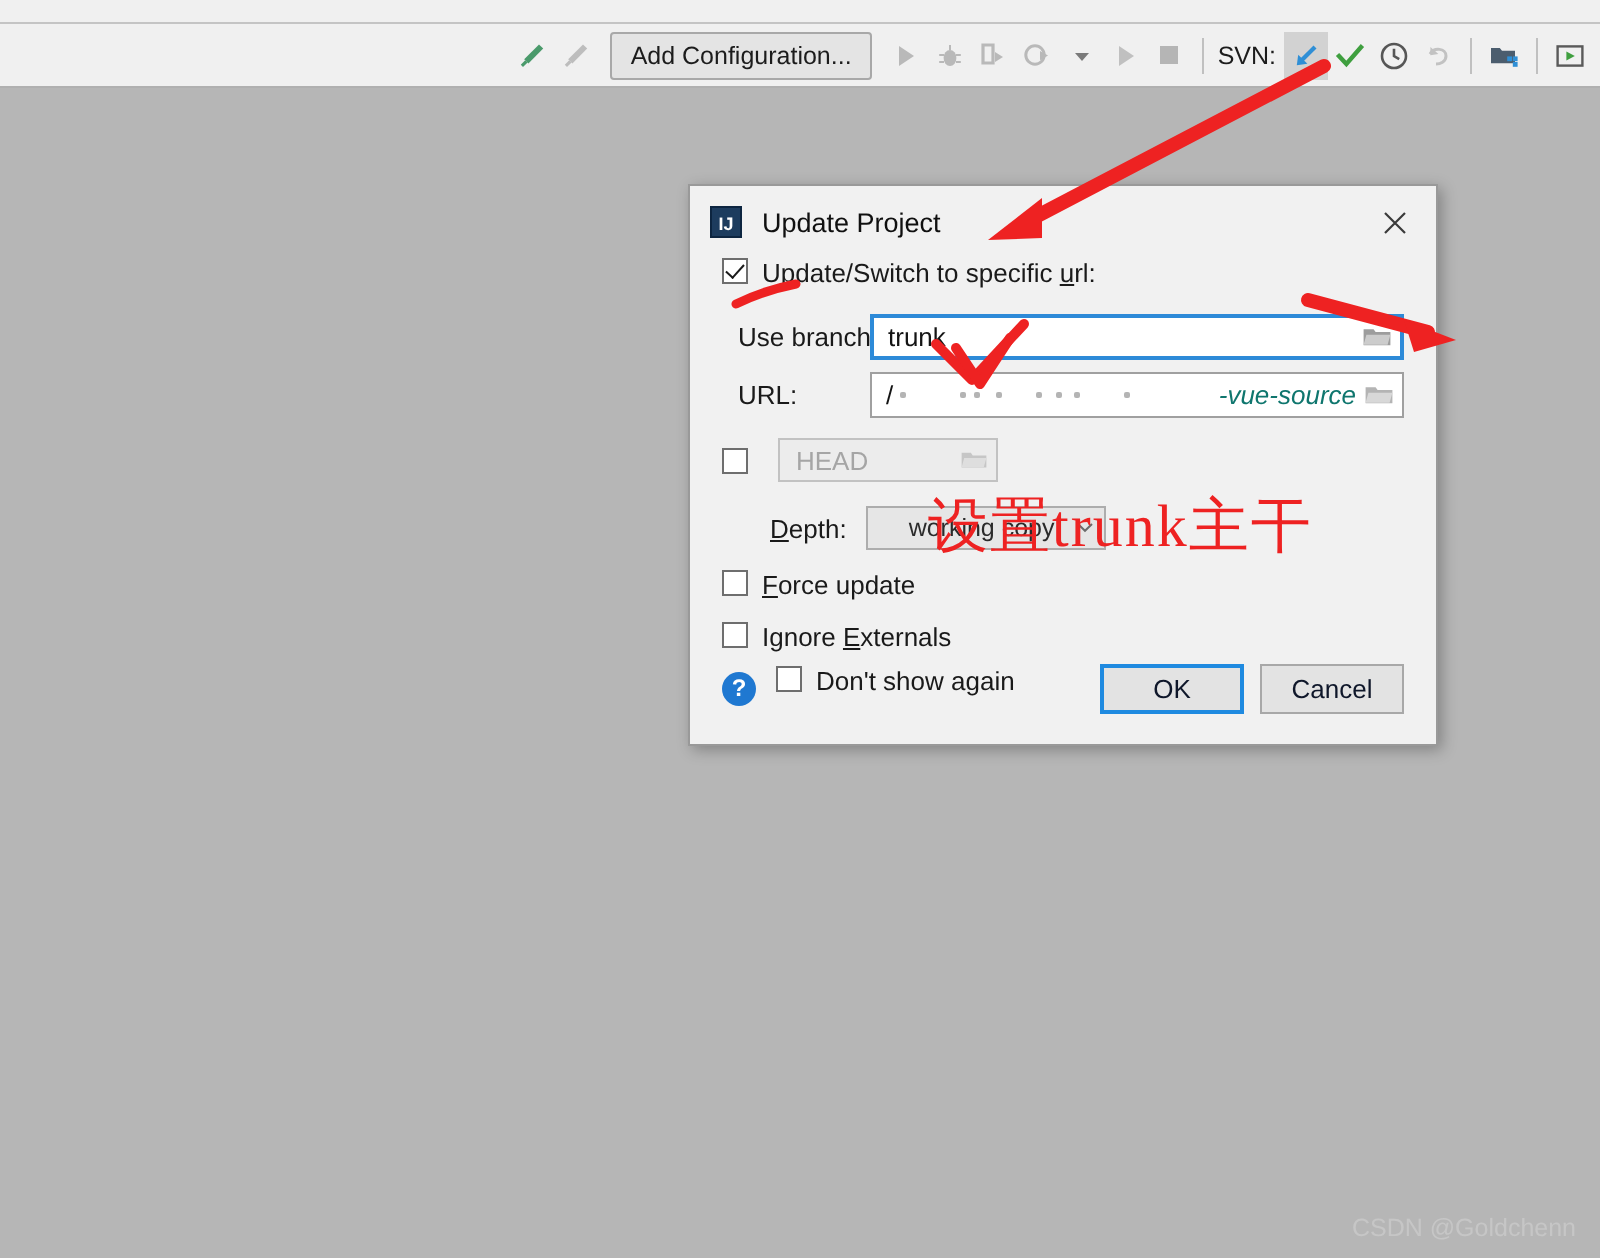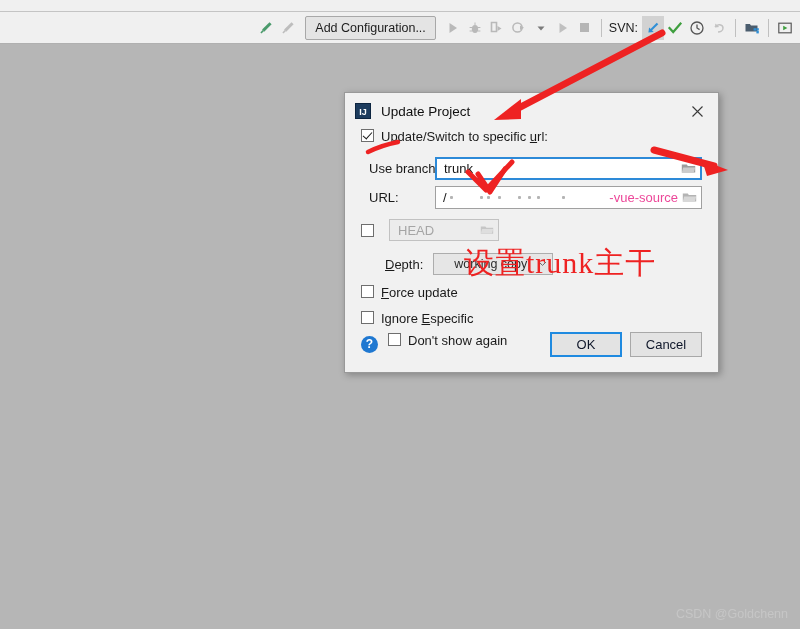--- a/index.html
+++ b/index.html
@@ -203,23 +203,24 @@
     pointer-events: none;
   }
   #url-redaction i {
     position: absolute;
     background: #9b9b9b;
     border-radius: 1px;
     opacity: .75;
   }
   #url-tail {
     font-size: 13px;
-    color: #ec4899;
-    white-space: nowrap;
-    flex: 0 0 auto;
+    color: #0f766e;
+    white-space: nowrap;
+    flex: 0 0 auto;
+    font-style: italic;
   }
 
   #revision-row {
     display: flex;
     align-items: center;
     margin-top: 10px;
   }
   #revision-field {
     width: 110px; height: 22px;
     border: 1px solid #c2c2c2;
@@ -538,21 +539,21 @@
       </div>
     </div>
 
     <div class="cb-row" id="force-update-row">
       <div class="checkbox"></div>
       <div class="cb-label"><u>F</u><span>orce update</span></div>
     </div>
 
     <div class="cb-row" id="ignore-externals-row">
       <div class="checkbox"></div>
-      <div class="cb-label"><span>Ignore </span><u>E</u><span>specific</span></div>
+      <div class="cb-label"><span>Ignore </span><u>E</u><span>xternals</span></div>
     </div>
 
   </div>
 
   <div id="dialog-footer">
     <div id="help-icon-button">?</div>
     <div class="cb-row" id="dont-show-again-row">
       <div class="checkbox"></div>
       <div class="cb-label">Don't show again</div>
     </div>

